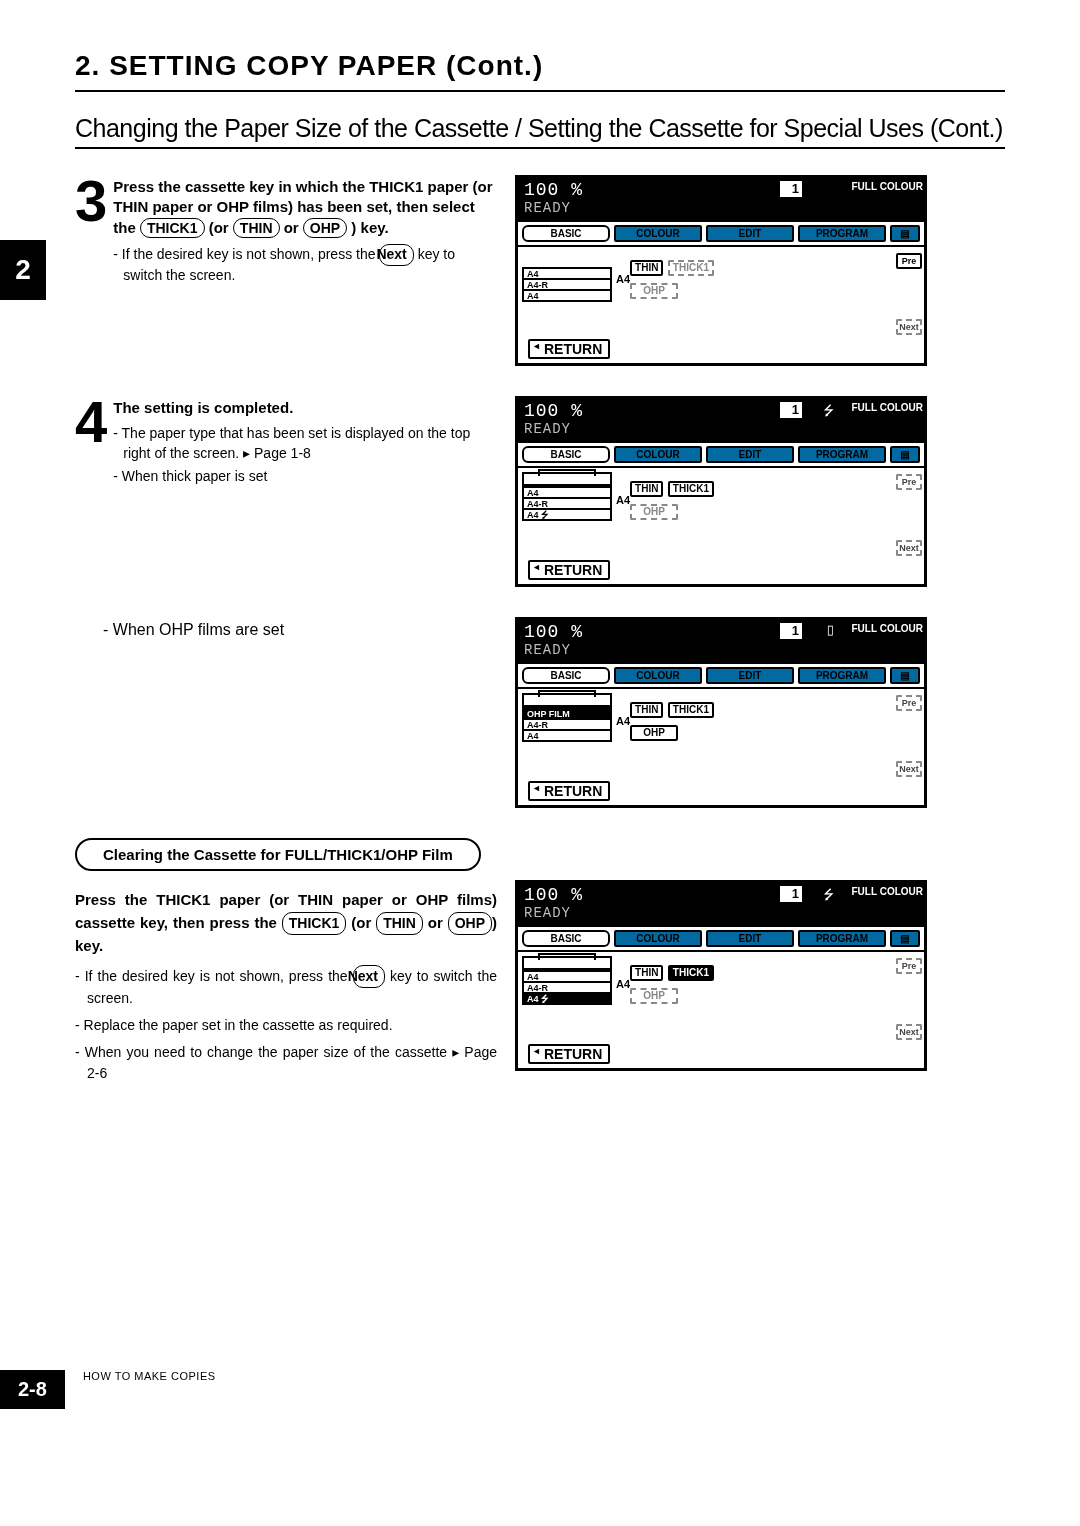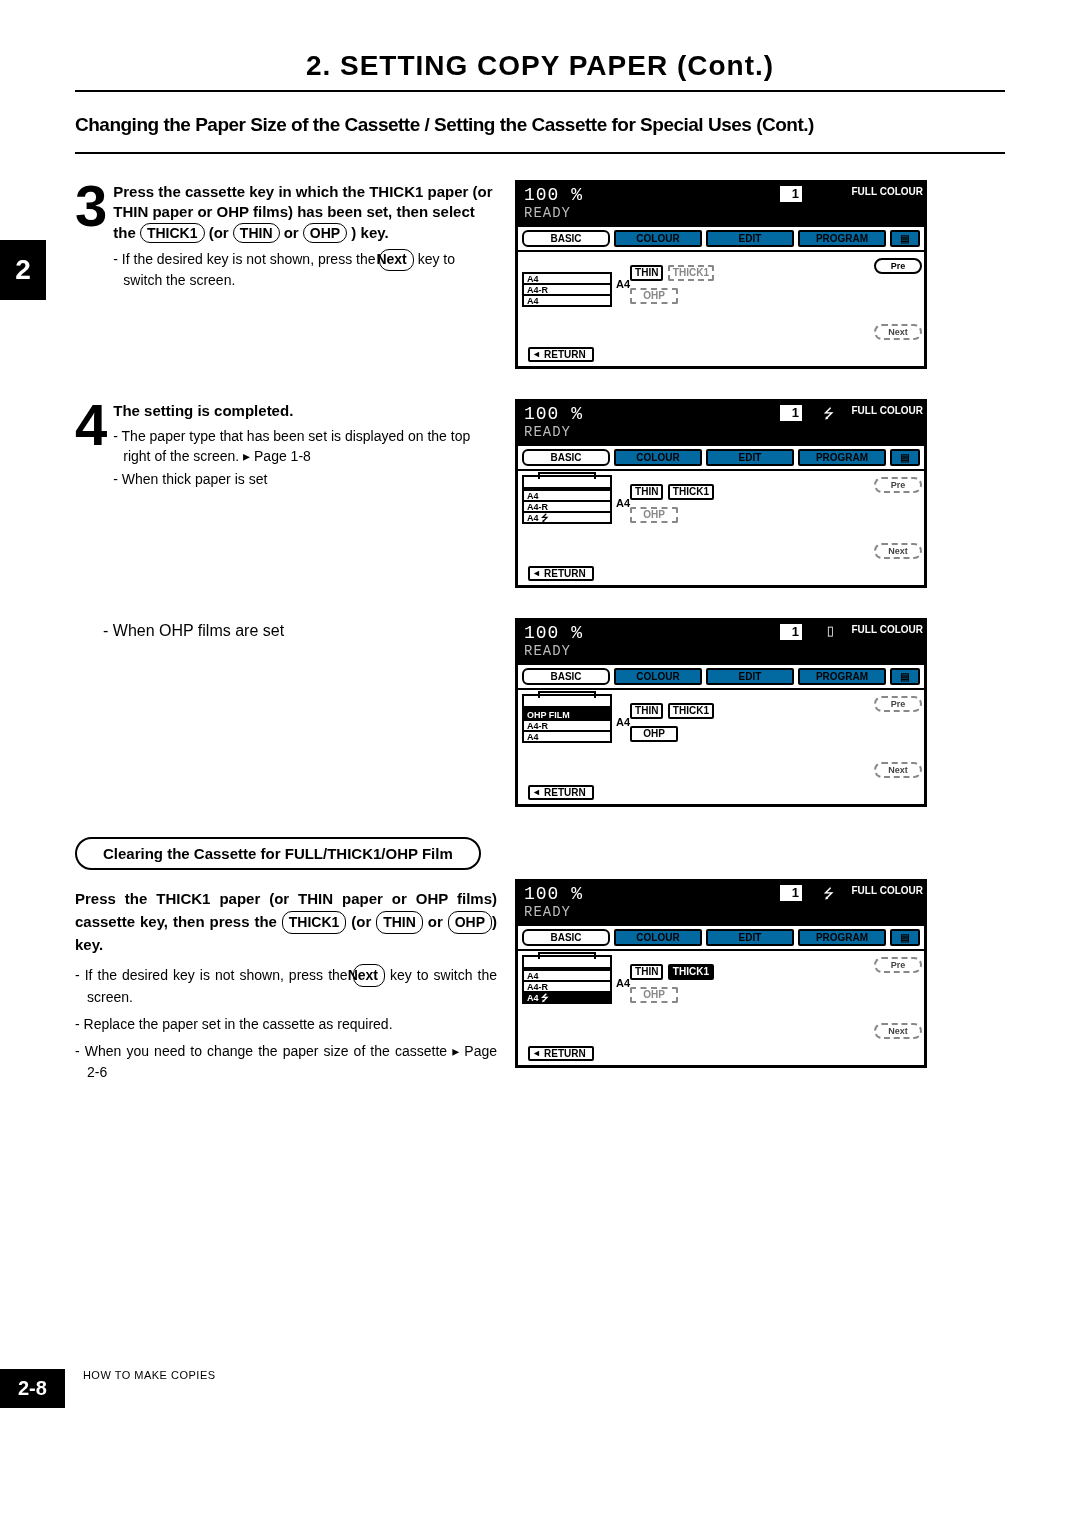--- a/index.html
+++ b/index.html
@@ -1,21 +1,21 @@
 <!DOCTYPE html>
 <html><head>
 <meta charset="utf-8">
 <style>
   * { margin: 0; padding: 0; box-sizing: border-box; }
   body { font-family: Arial, Helvetica, sans-serif; background: #fff; width: 1080px; }
   .page { padding: 50px 75px 30px 75px; position: relative; }
 
-  .title { font-size: 28px; font-weight: bold; letter-spacing: 1px; margin-bottom: 8px; text-align: center; }
+  .title { font-size: 28px; font-weight: bold; letter-spacing: 1px; margin-bottom: 8px; }
   .title-rule { border-top: 2px solid #000; margin-bottom: 22px; }
-  .subtitle { font-size: 19px; font-weight: bold; margin-bottom: 16px; letter-spacing: -0.5px; }
+  .subtitle { font-size: 25px; font-weight: normal; margin-bottom: 4px; letter-spacing: -0.5px; }
   .subtitle-rule { border-top: 2px solid #000; margin-bottom: 26px; }
 
   .chapter-tab { position: absolute; left: 0; top: 240px; width: 46px; height: 60px; background: #000; color: #fff; font-size: 28px; font-weight: bold; display: flex; align-items: center; justify-content: center; }
 
   .row { display: flex; margin-bottom: 30px; align-items: flex-start; }
   .left { flex: 0 0 440px; padding-right: 18px; }
   .right { flex: 0 0 auto; }
 
   .step { display: flex; }
   .stepnum { font-size: 58px; font-weight: 900; line-height: 0.9; margin-right: 6px; font-family: "Arial Black", Arial, sans-serif; }
@@ -46,24 +46,24 @@
   .scr-body { display:flex; padding:4px 4px 4px 4px; position:relative; min-height:90px; }
   .scr-casscol { width:90px; }
   .scr-printer { height:14px; border:2px solid #000; margin-bottom:2px; position:relative; }
   .scr-printer::before { content:""; position:absolute; left:14px; right:14px; top:-5px; height:5px; border:2px solid #000; border-bottom:none; }
   .scr-cass { border:2px solid #000; font-size:9px; font-weight:bold; padding:0 3px; height:13px; line-height:11px; margin-top:-2px; }
   .scr-cass.selected { background:#000; color:#fff; }
   .scr-midlabel { font-size:11px; font-weight:bold; margin-left:4px; margin-top:22px; }
   .scr-btncol { }
   .scr-btn { border:2px solid #000; font-size:10px; font-weight:bold; text-align:center; padding:0 3px; height:16px; border-radius:2px; display:inline-block; }
   .scr-btn.dotted { border-style:dashed; color:#888; border-color:#888; }
-  .scr-sidebtn { position:absolute; right:2px; border:2px dashed #888; font-size:9px; font-weight:bold; width:48px; text-align:center; padding:1px 0; border-radius:8px; color:#444; }
+  .scr-sidebtn { position:absolute; right:2px; border:2px dashed #888; font-size:9px; font-weight:bold; width:26px; text-align:center; padding:1px 0; border-radius:2px; color:#444; }
   .scr-sidebtn.solid { border-style:solid; border-color:#000; color:#000; }
   .scr-bottom { padding:2px 4px 4px 10px; }
-  .scr-return { display:inline-block; border:2px solid #000; border-radius:2px; font-size:10px; font-weight:bold; padding:0 6px 0 14px; position:relative; }
+  .scr-return { display:inline-block; border:2px solid #000; border-radius:2px; font-size:14px; font-weight:bold; padding:0 6px 0 14px; position:relative; }
   .scr-return::before { content:"◄"; position:absolute; left:2px; top:0; font-size:9px; }
 
   .footer { margin-top: 280px; display:flex; }
   .footer-tab { background:#000; color:#fff; font-weight:bold; font-size:20px; padding:8px 18px; margin-left:-75px; margin-right:18px; }
   .footer-text { font-size:11px; letter-spacing:0.5px; }
 </style>
 </head>
 <body>
 
 <div class="page">

